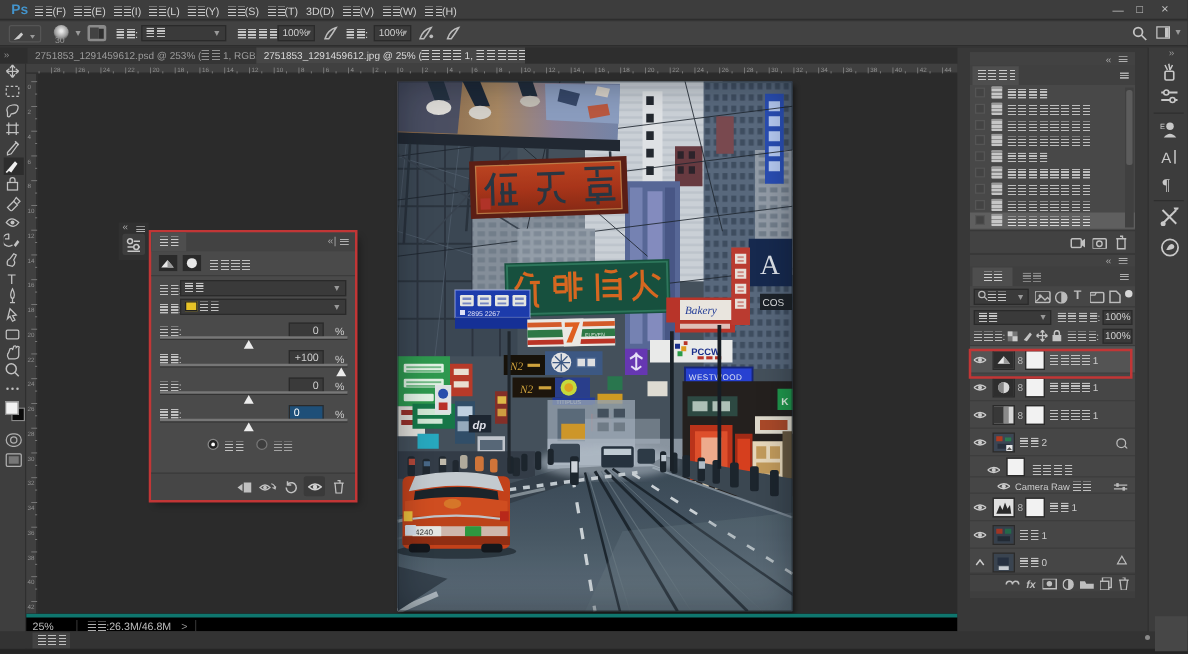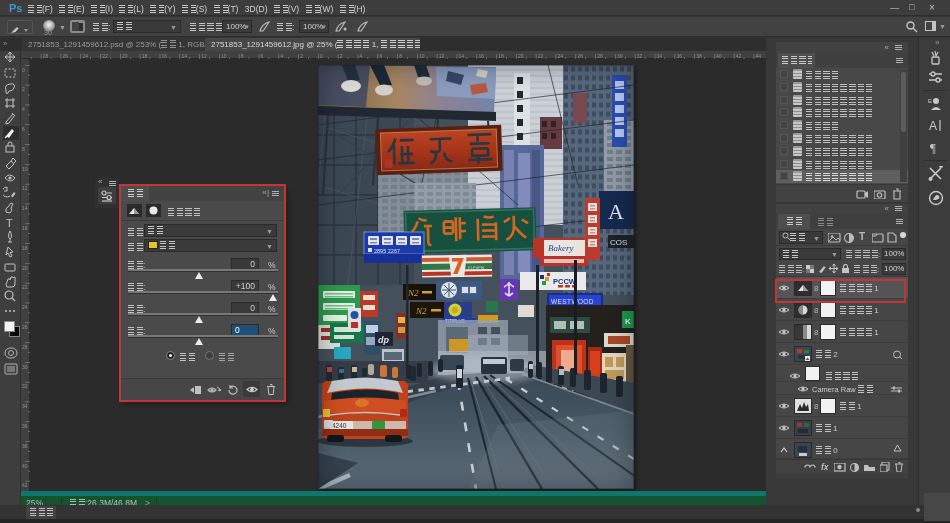--- a/index.html
+++ b/index.html
@@ -800,21 +800,21 @@
 
 <rect x="218" y="200" width="3" height="112" fill="#1a2026"></rect>
 <rect x="256" y="195" width="3" height="115" fill="#161c22"></rect>
 <rect x="88" y="200" width="2.5" height="112" fill="#20262c"></rect>
 <rect width="316" height="424" fill="#1e3a52" opacity=".05"></rect>
 
 <rect width="316" height="424" fill="none" stroke="#1c2228" stroke-width="2" opacity=".35"></rect>
 </svg>
 </div>
 
-<div class="a" style="left:21px;top:491px;width:745px;height:14px;background:#14532d;border-top:5px solid #0f766e;color:#bdbdbd;font-size:8.5px;line-height:14px">
+<div class="a" style="left:21px;top:491px;width:745px;height:14px;background:#000000;border-top:3px solid #0f766e;color:#bdbdbd;font-size:8.5px;line-height:14px">
  <span class="a" style="left:5px">25%</span>
  <span class="a" style="left:49px;color:#bdbdbd"><i class="c" style="width:15px"></i>:26.3M/46.8M</span>
  <span class="a" style="left:124px;color:#9a9a9a">&gt;</span>
  <div class="a" style="left:40px;top:2px;width:1px;height:10px;background:#2e2e2e"></div>
  <div class="a" style="left:135px;top:2px;width:1px;height:10px;background:#2e2e2e"></div>
 </div>
 <div class="a" style="left:0;top:505px;width:950px;height:14px;background:#333333">
  <div class="a" style="left:26px;top:1px;width:30px;height:13px;background:#424242;color:#cacaca;font-size:8.5px;text-align:center;line-height:13px"><i class="c" style="width:23px"></i></div>
 </div>
 <div class="a" style="left:0;top:519px;width:950px;height:4px;background:#252525"></div>

